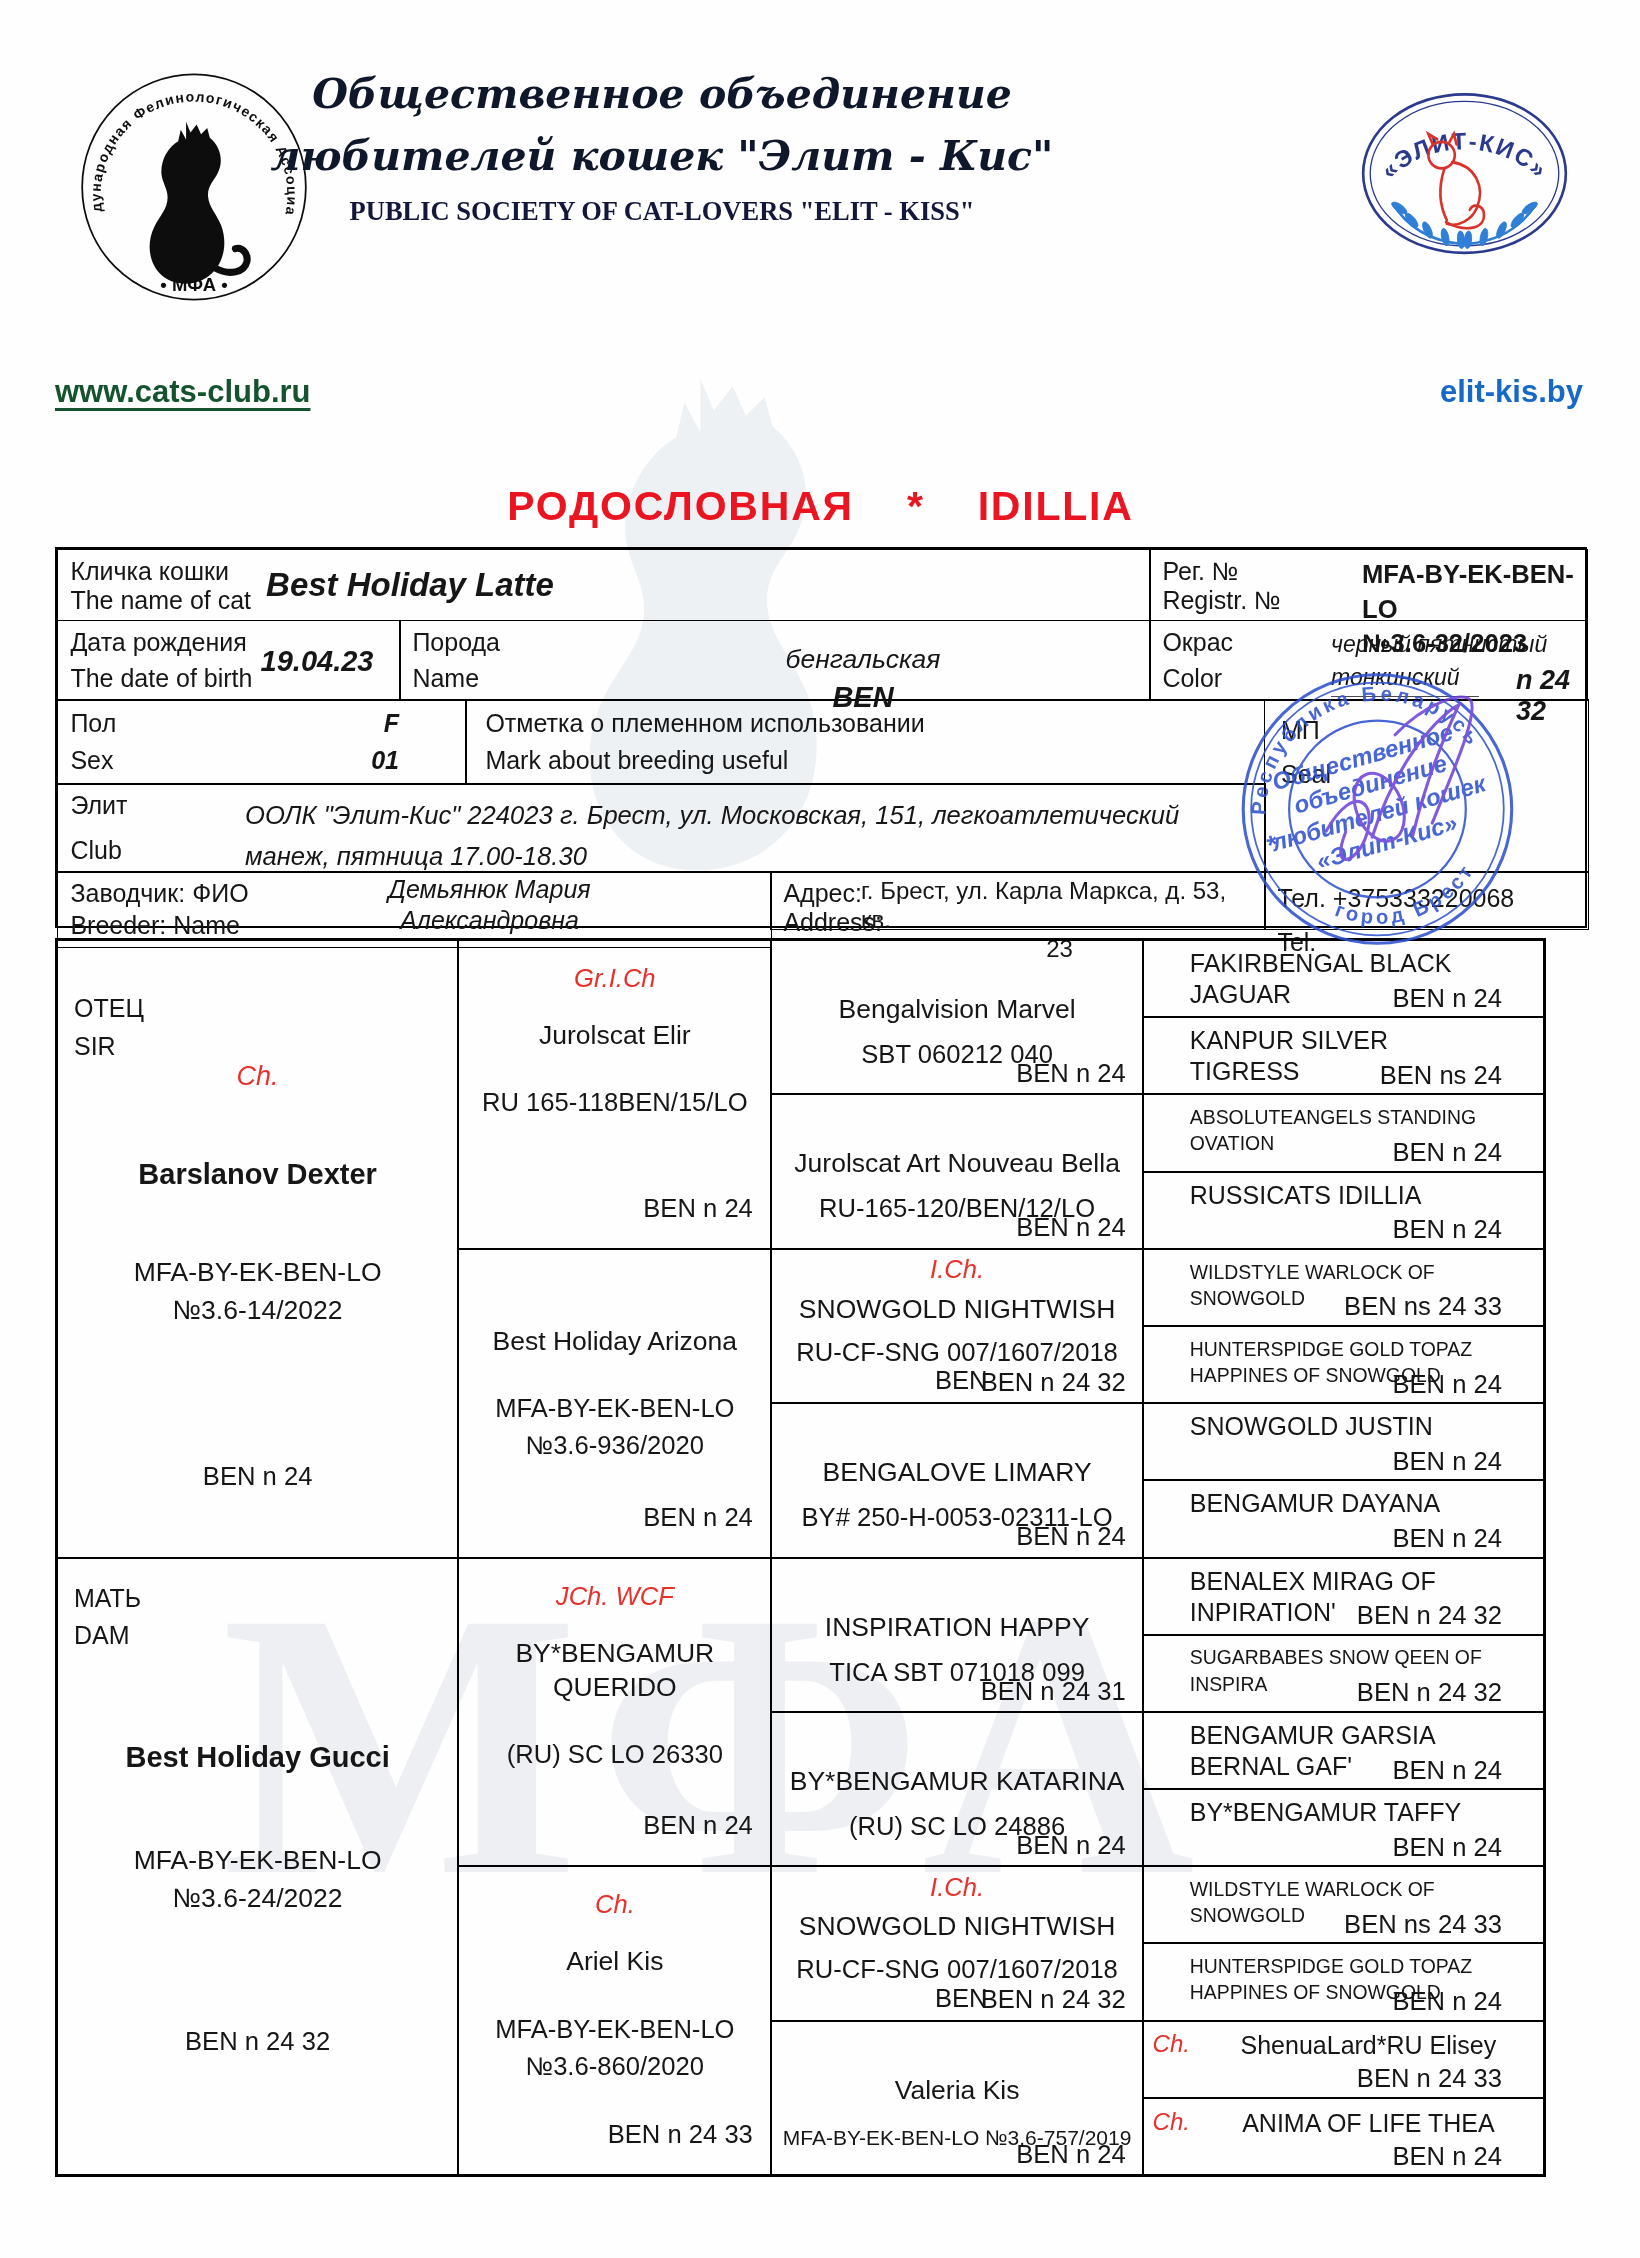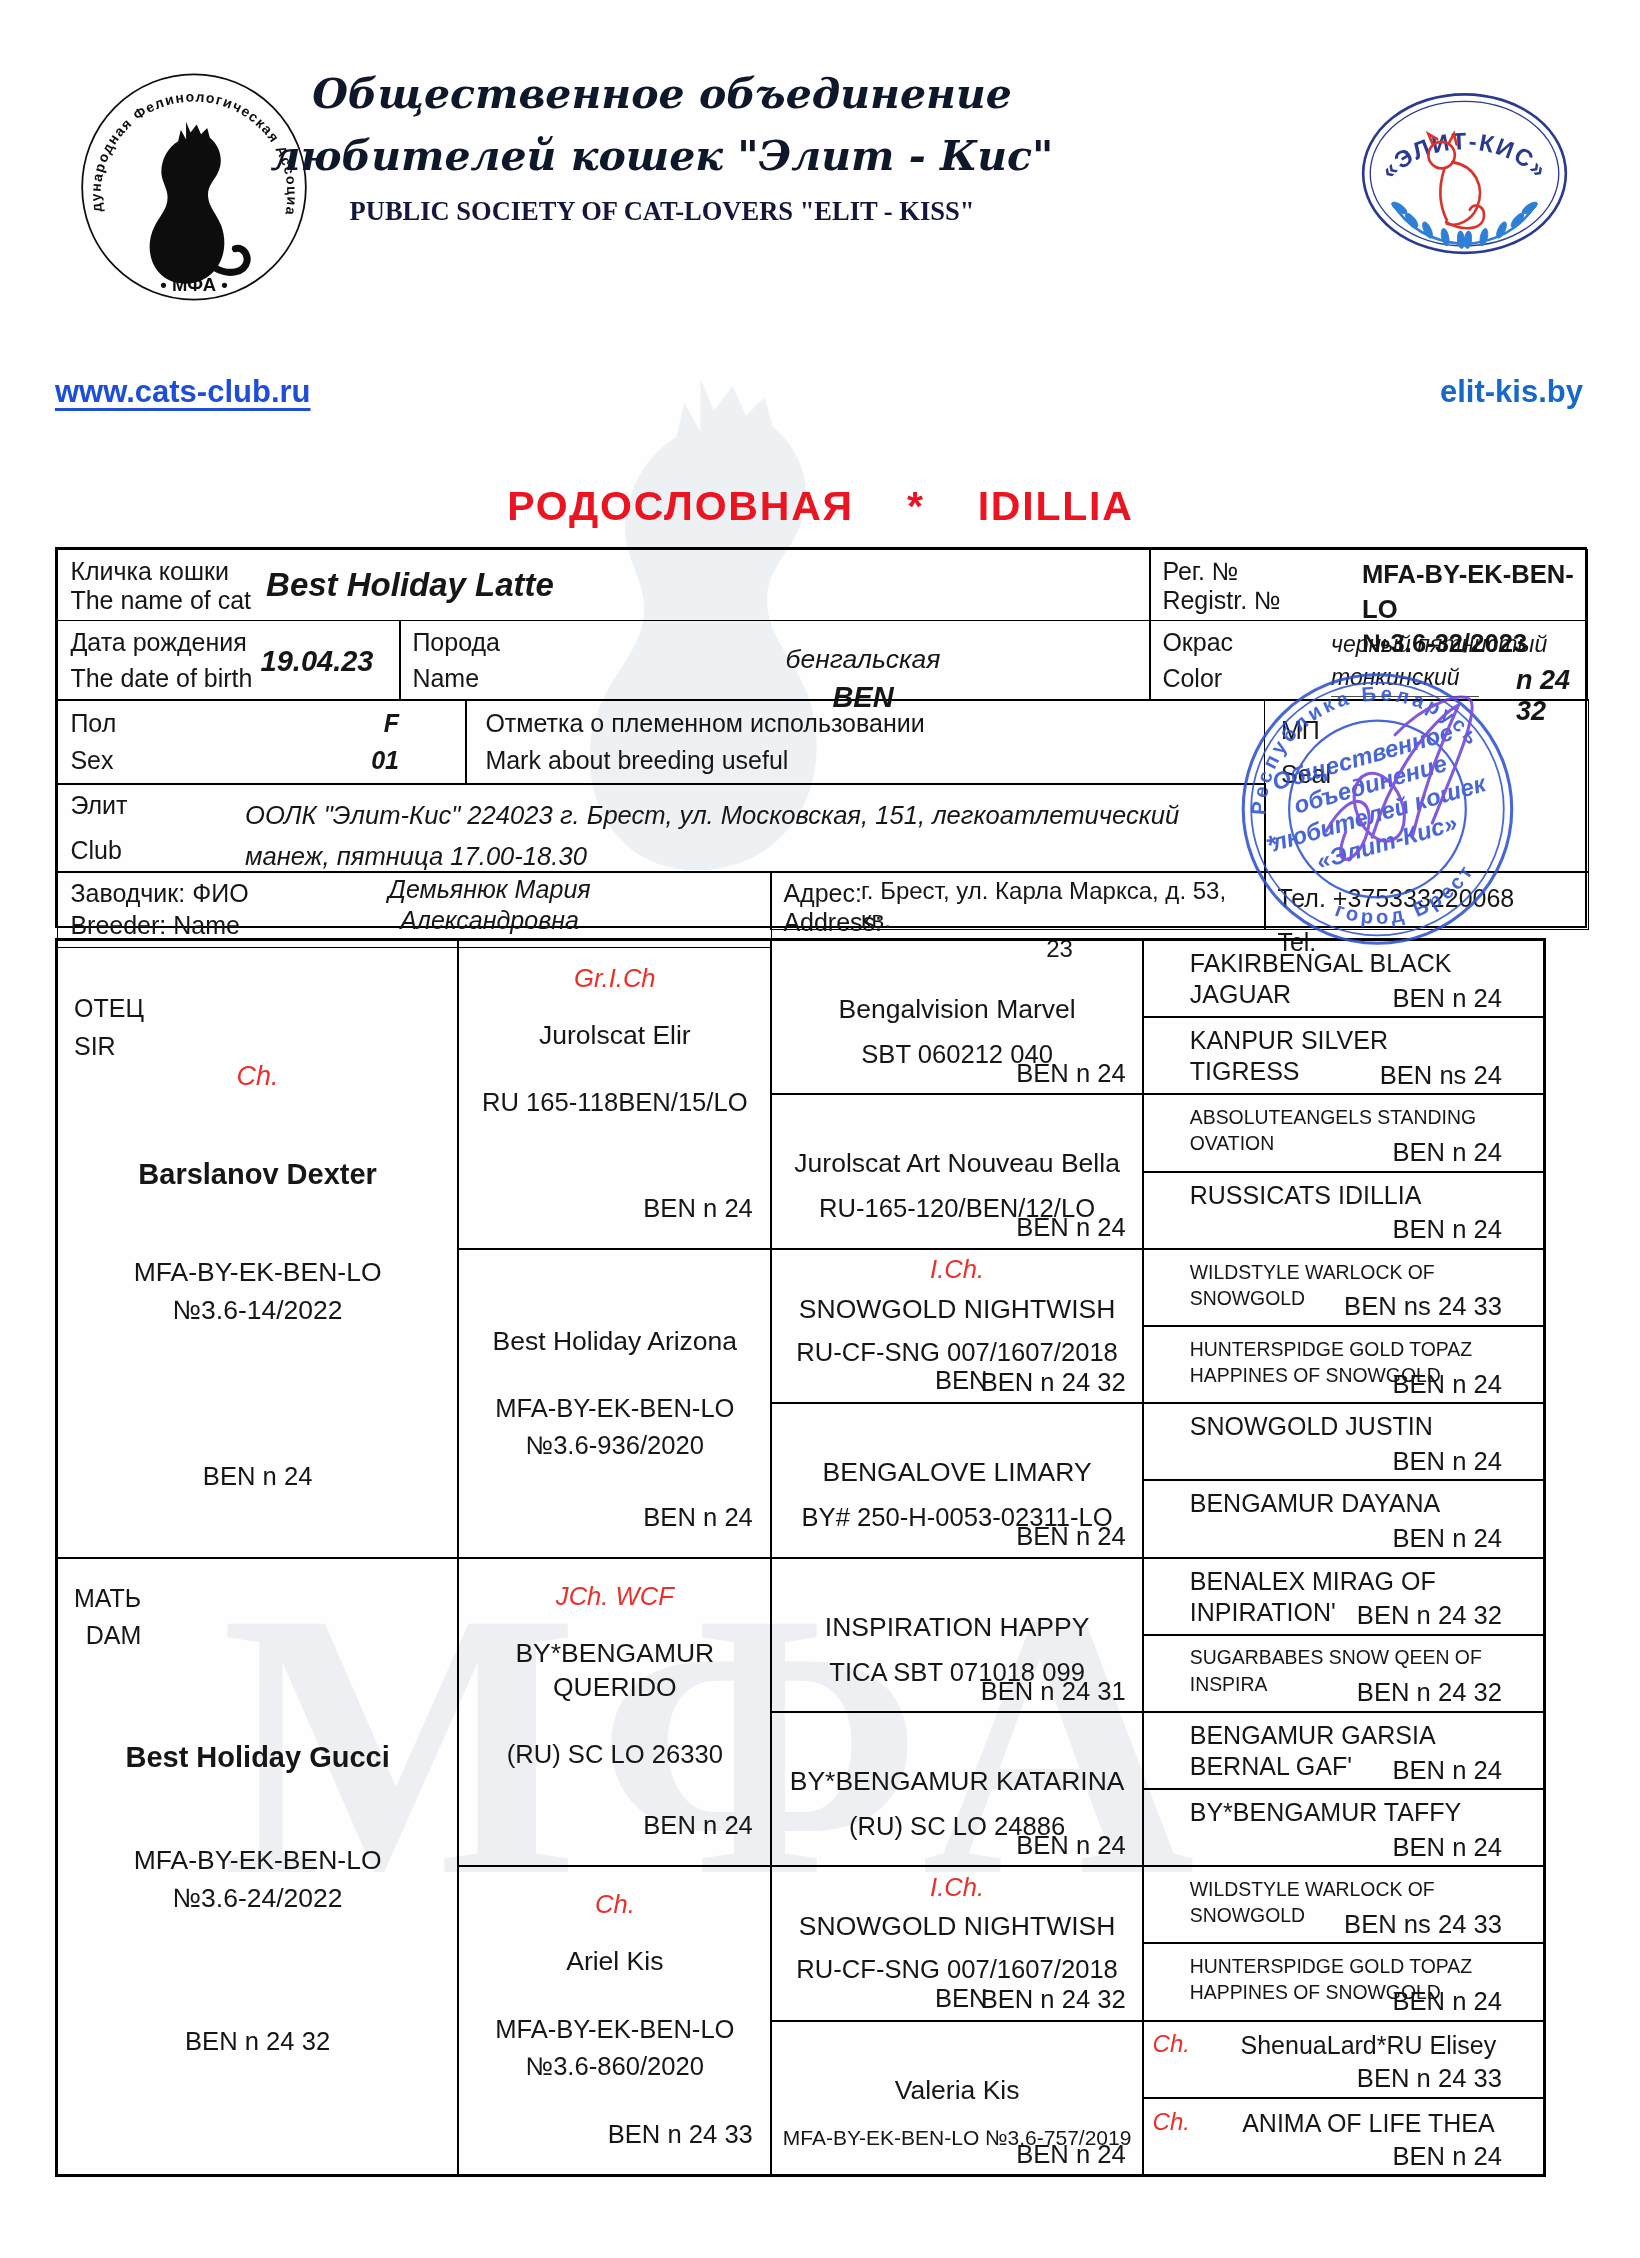--- a/index.html
+++ b/index.html
@@ -20,21 +20,21 @@
   .script-line { font-family:"DejaVu Serif", serif; font-style:italic; font-weight:bold;
     font-size:41px; color:#0f172a; line-height:1.5; }
   .org-en { font-family:"Liberation Serif", serif; font-weight:bold;
     font-size:26.5px; color:#14173c; margin-top:8.8px; }
 
   .logo-left { position:absolute; left:76px; top:69px; z-index:1; }
   .logo-right { position:absolute; left:1357px; top:88px; z-index:1; }
 
   
   .link-left { position:absolute; left:55px; top:374px; font-size:31px; font-weight:bold;
-    color:#1d4ed8; text-decoration:underline; text-underline-offset:6.2px; z-index:1; }
+    color:#14532d; text-decoration:underline; text-underline-offset:6.2px; z-index:1; }
   .link-right { position:absolute; right:58px; top:374px; font-size:31px; font-weight:bold;
     color:#1668c9; z-index:1; }
 
   
   .doc-title { position:absolute; left:0; top:483px; width:1641px; text-align:center;
     font-size:41px; font-weight:bold; color:#ea1520; letter-spacing:1.8px; z-index:1; }
   .doc-title span { margin:0 26.5px; }
 
   
   .info { position:absolute; left:55px; top:547px; width:1532px; height:381px;
@@ -83,21 +83,21 @@
   
   .ped { position:absolute; left:55px; top:938px; width:1491px; height:1239px;
     display:grid; grid-template-columns:456fr 356fr 422fr 456fr;
     grid-template-rows:repeat(16, minmax(0,1fr));
     border:2.6px solid #000; box-sizing:border-box; z-index:1; }
   .pcell { position:relative; border:1.8px solid #000; box-sizing:border-box; overflow:hidden; }
   .red { color:#e8312a; font-style:italic; }
 
   
   .p-role { position:absolute; top:49px; left:16px; font-size:25px; line-height:1.5; }
-  .dam .p-role { top:21px;text-align:right; }
+  .dam .p-role { top:21px; }
   .p-champ { position:absolute; top:120px; left:0; right:0; text-align:center; font-size:27px; }
   .p-name { position:absolute; top:217px; left:0; right:0; text-align:center; font-weight:bold; font-size:29px; }
   .dam .p-name { top:182px; }
   .p-reg { position:absolute; top:312px; left:0; right:0; text-align:center; font-size:26.5px;
     line-height:1.45; white-space:pre-line; }
   .dam .p-reg { top:282px; }
   .p-code { position:absolute; top:521px; left:0; right:0; text-align:center; font-size:25.6px; }
   .dam .p-code { top:468px; }
 
   

